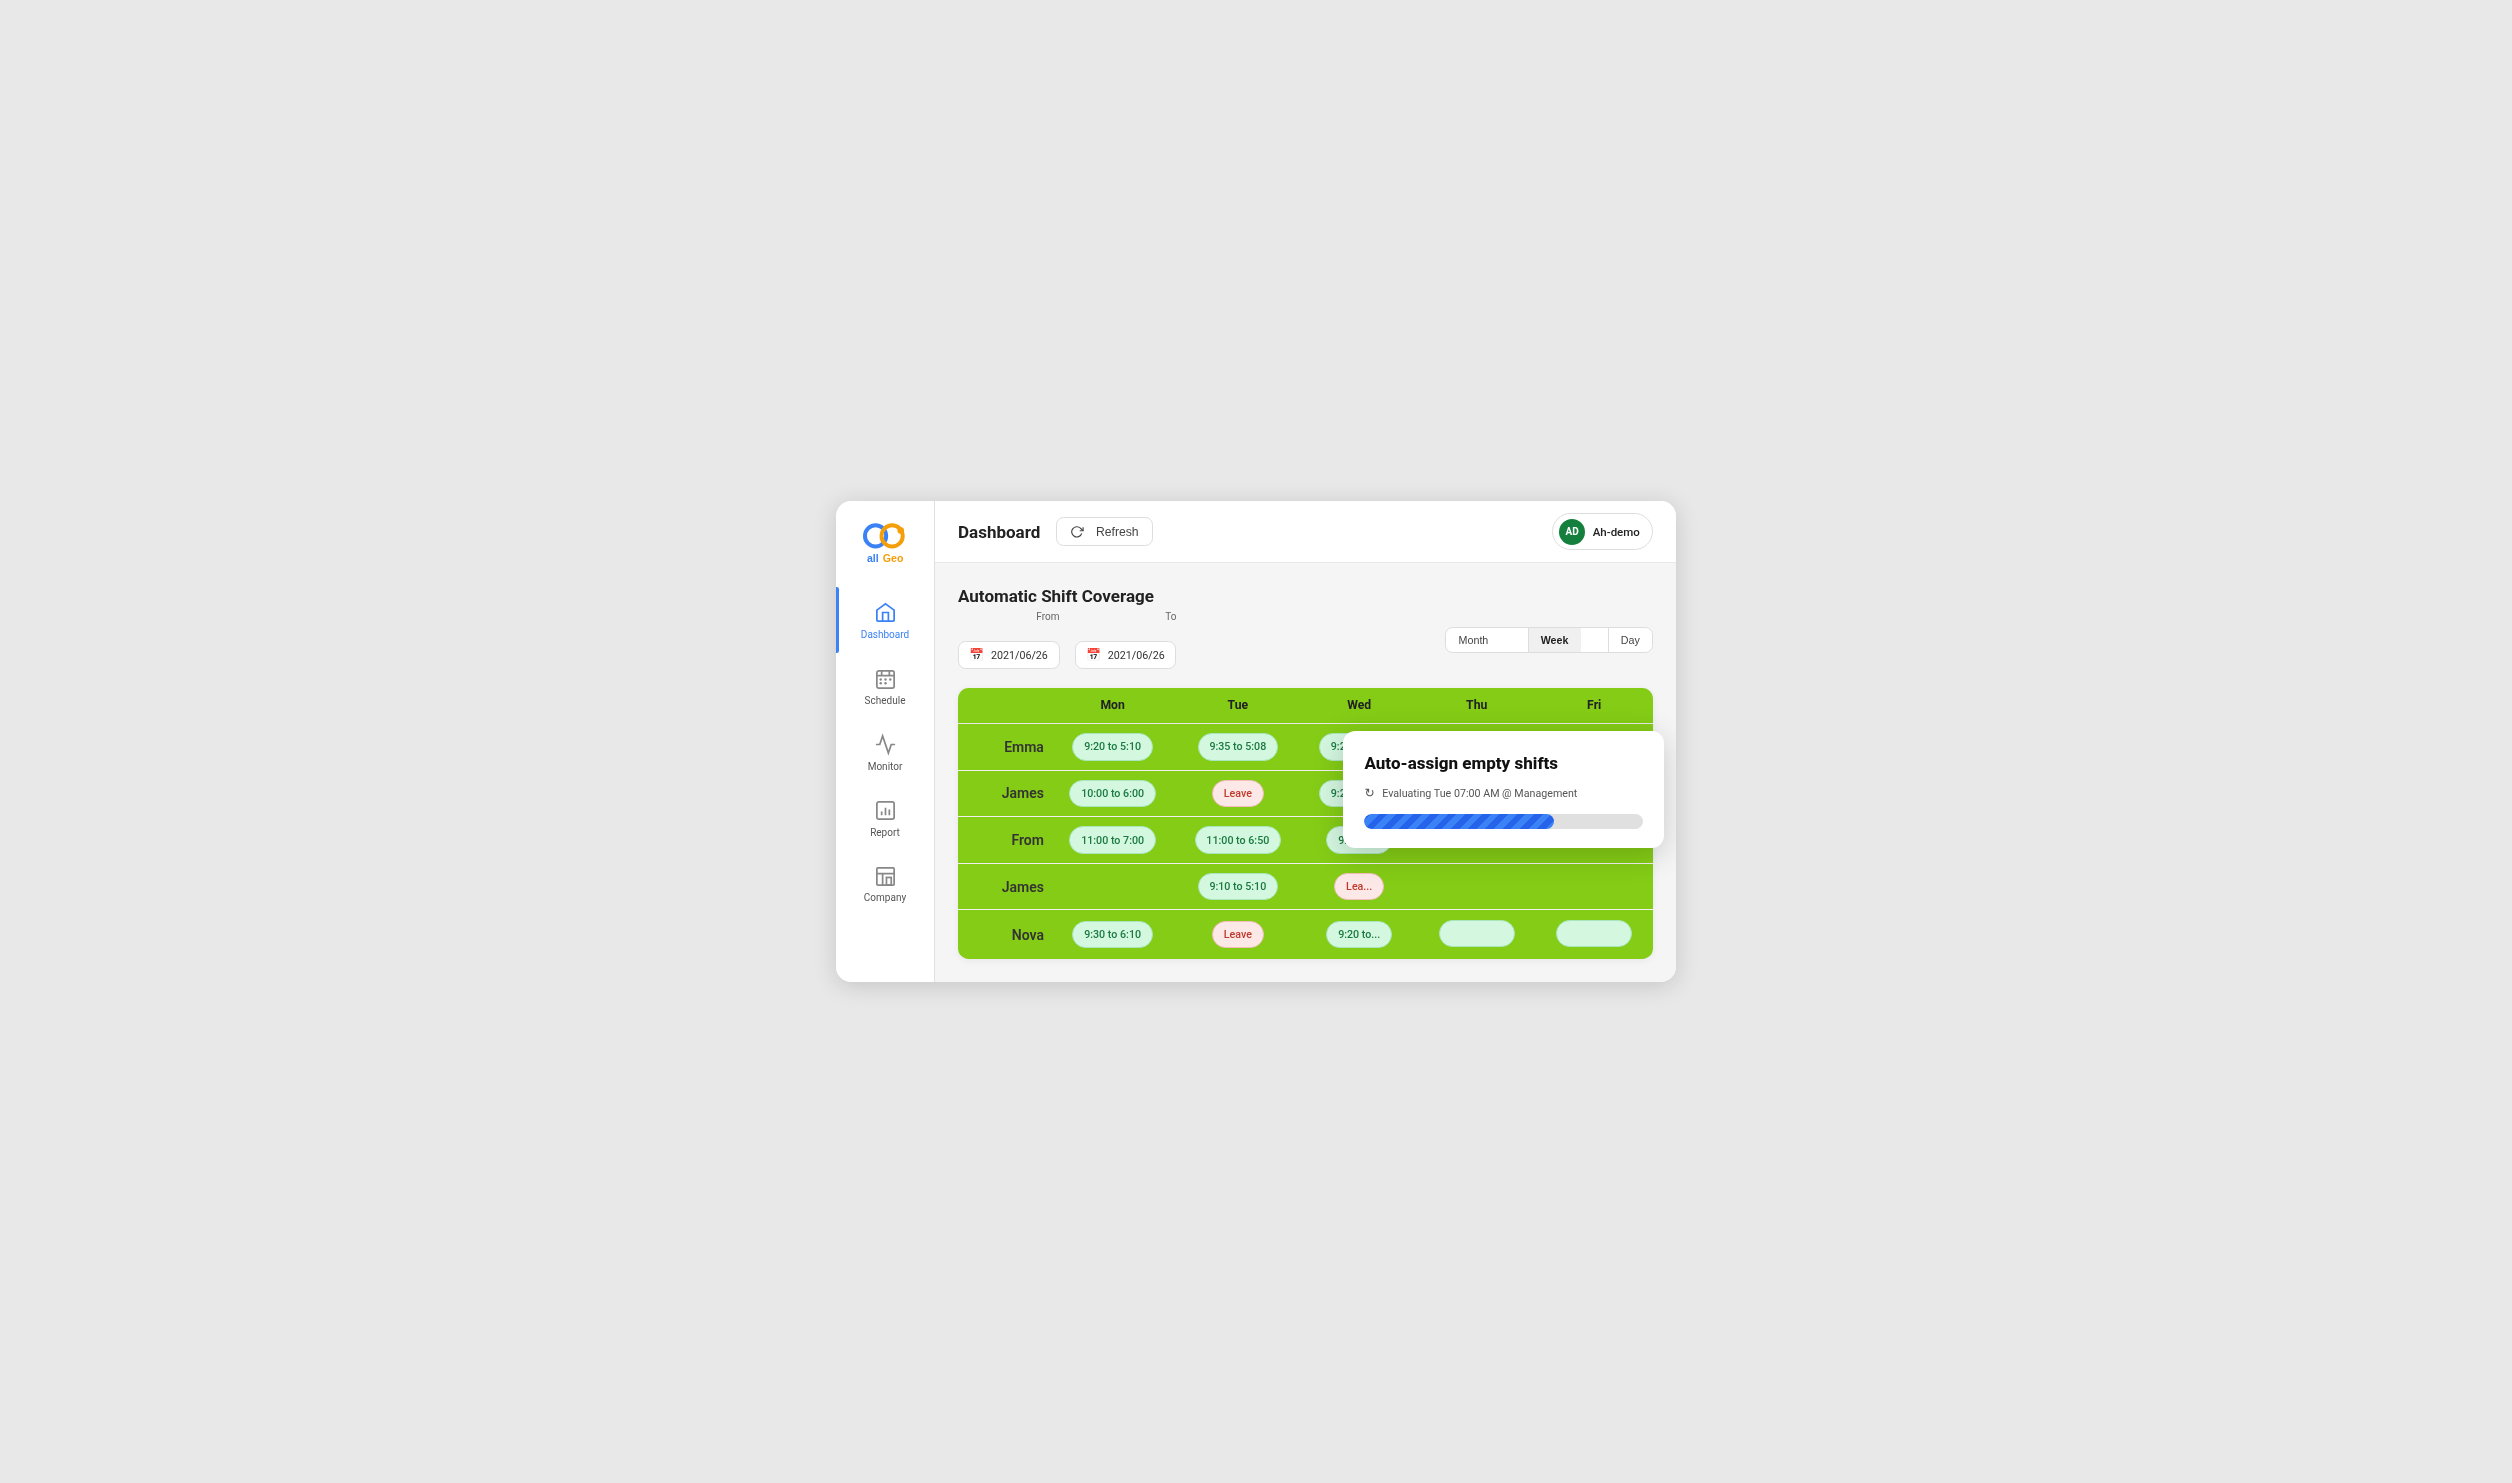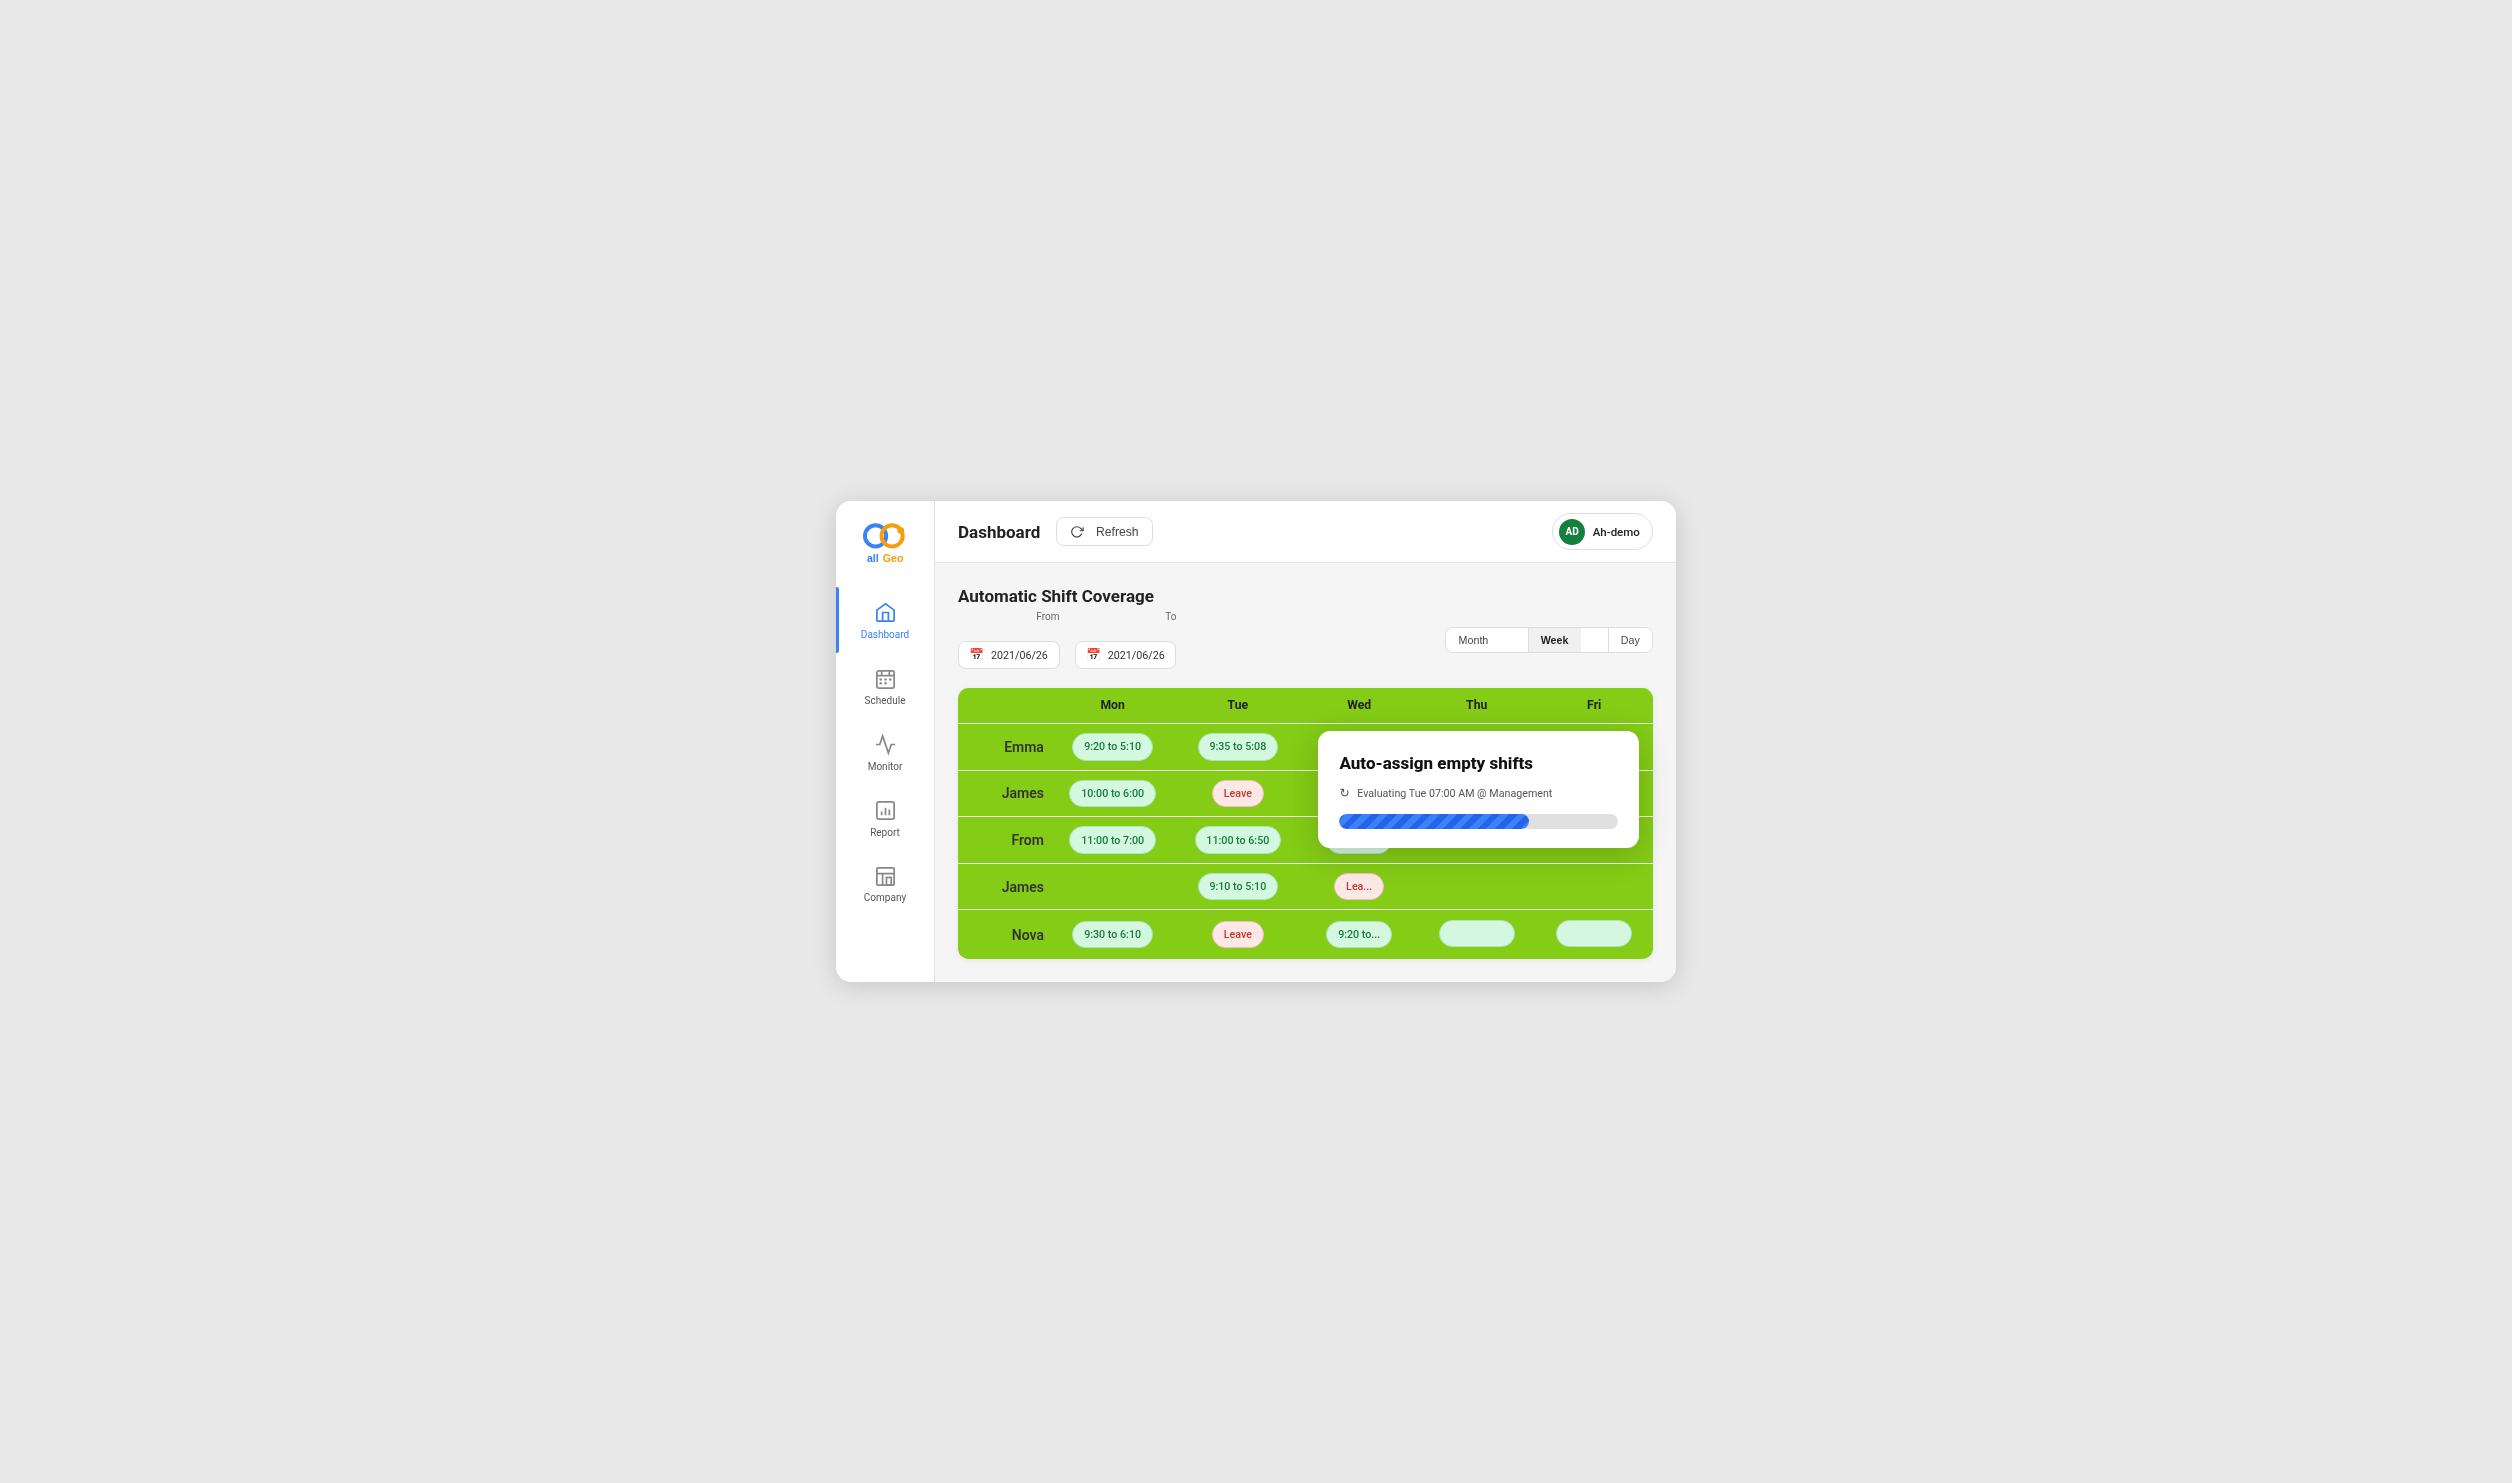--- a/index.html
+++ b/index.html
@@ -269,21 +269,21 @@
     .shift-badge.pink {
       background: #fde8e8;
       color: #c0392b;
       border: 1.1px solid #f5bcbc;
     }
 
     
     .popup-overlay {
       position: absolute;
       top: 168px;
-      right: 37px;
+      right: 12px;
       width: 321px;
       background: #fff;
       border-radius: 12.2px;
       box-shadow: 0 6.1px 31px rgba(0,0,0,0.18);
       padding: 21.4px 21.4px 18.3px 21.4px;
       z-index: 10;
     }
     .popup-title {
       font-size: 17px;
       font-weight: 800;

